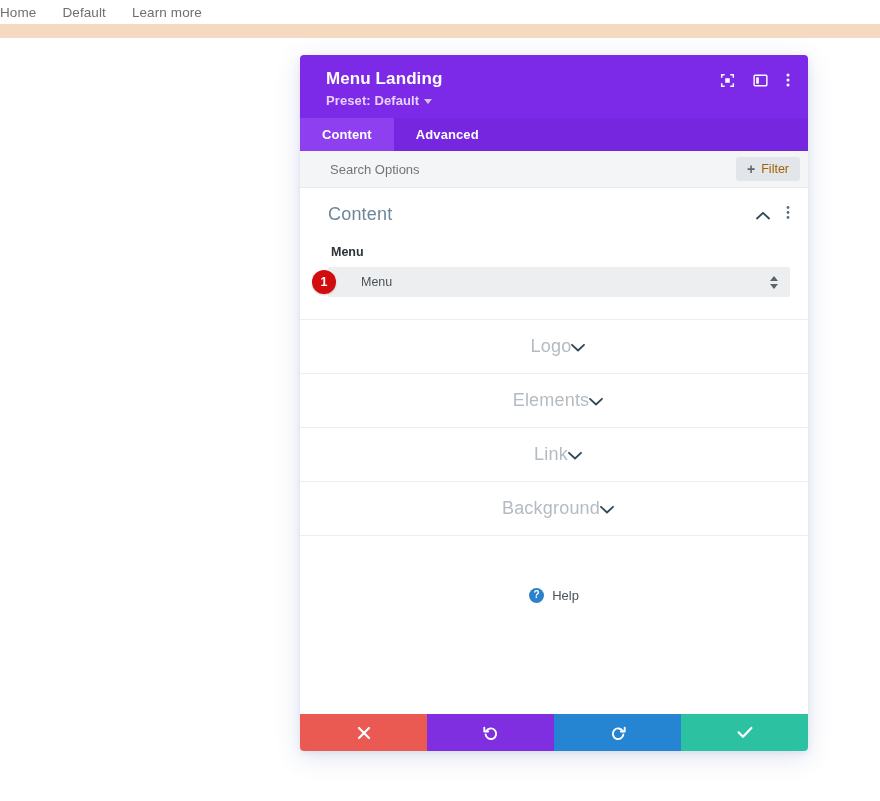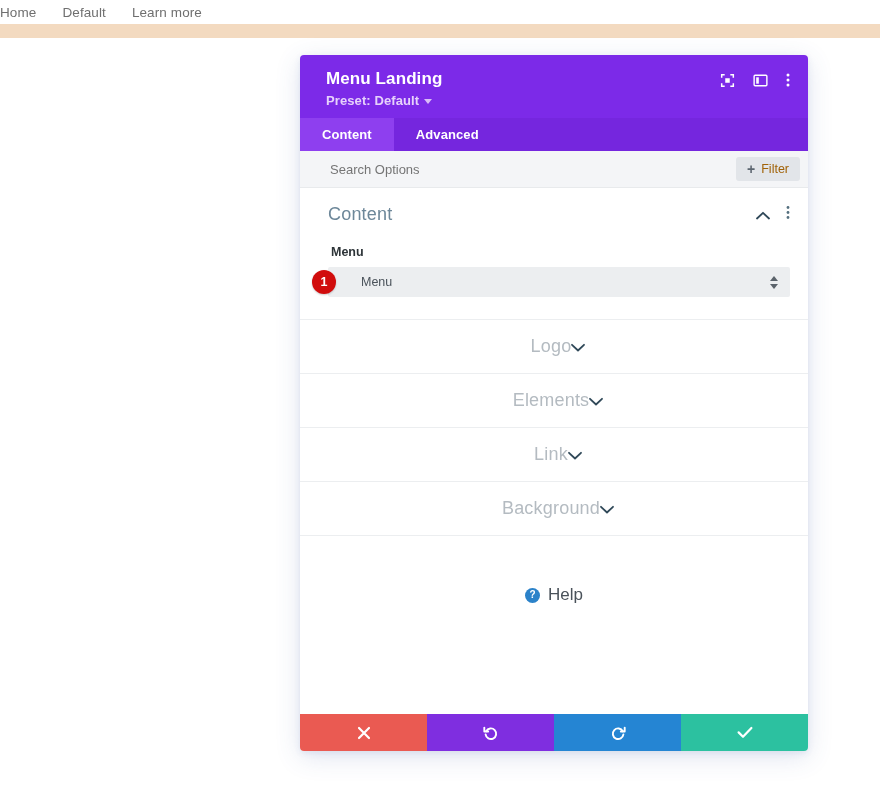--- a/index.html
+++ b/index.html
@@ -200,21 +200,21 @@
     background:#fff;
   }
   .help-inner{display:flex;align-items:center;gap:8px;cursor:pointer;}
   .help-icon{
     width:15px;height:15px;border-radius:50%;
     background:#2b82c9;
     color:#fff;font-size:10px;font-weight:bold;
     display:flex;align-items:center;justify-content:center;
     line-height:1;
   }
-  .help-label{color:#4a525a;font-size:17px;}
+  .help-label{color:#4a525a;font-size:13px;}
 
   .spacer{height:60px;background:#fff;}
 
   
   .footer{display:flex;height:37px;}
   .fbtn{
     flex:1;
     display:flex;align-items:center;justify-content:center;
     cursor:pointer;
   }

